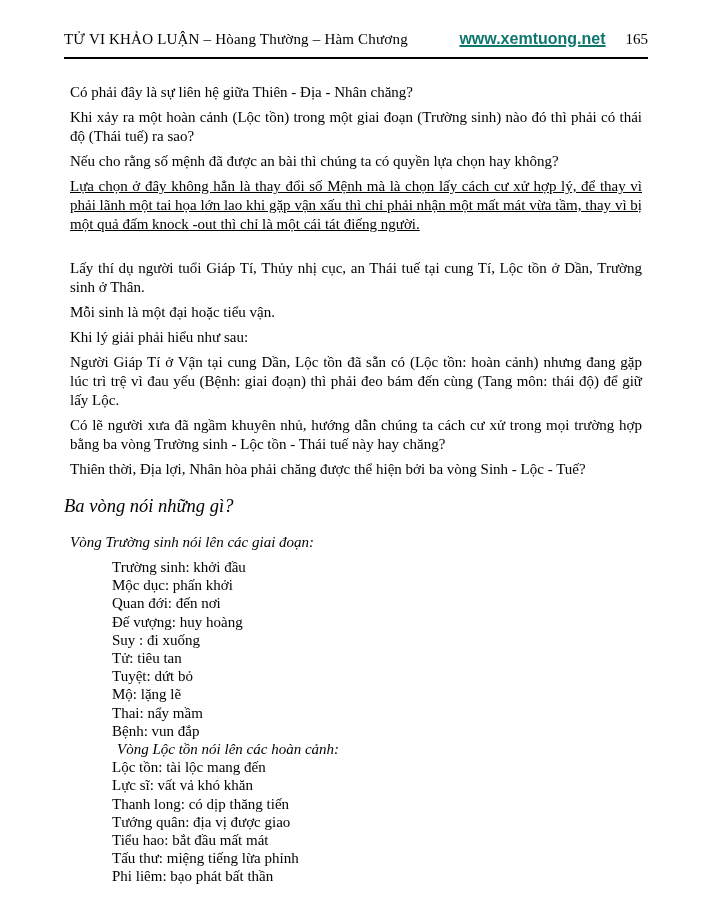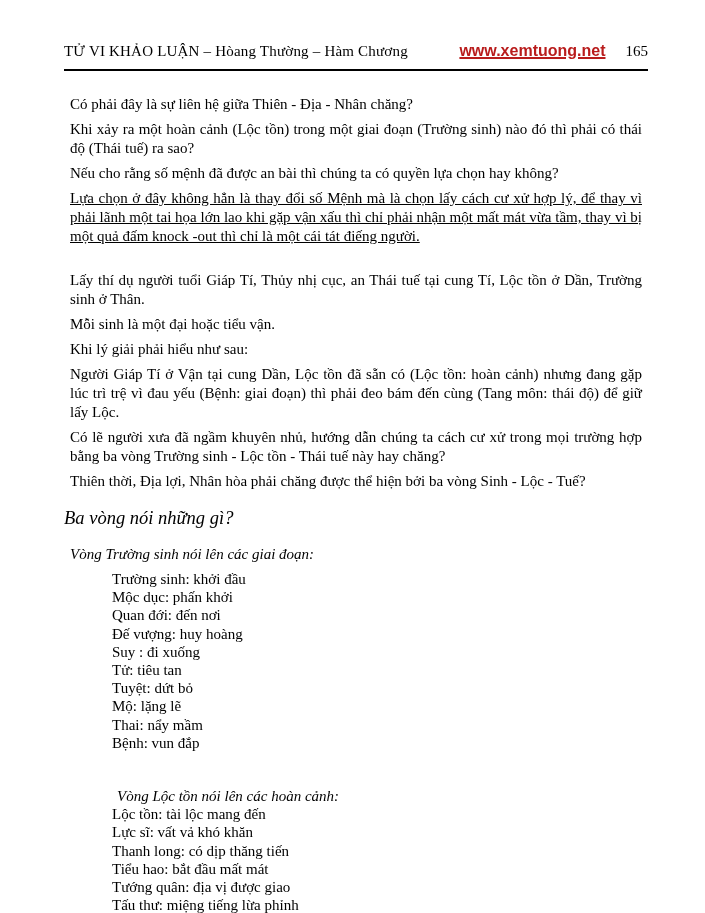--- a/index.html
+++ b/index.html
@@ -8,37 +8,37 @@
     width: 705px;
     height: 913px;
     background: #ffffff;
     color: #000000;
     font-family: "Liberation Serif", "DejaVu Serif", serif;
     overflow: hidden;
     box-sizing: border-box;
   }
   
   .header {
-    margin: 42px 57px 0 64px;
+    margin: 30px 57px 0 64px;
     padding-bottom: 9px;
     border-bottom: 2px solid #000000;
     display: flex;
     align-items: baseline;
     white-space: nowrap;
   }
   .header-title {
     font-size: 15px;
     letter-spacing: 0.2px;
   }
   .header-spacer { flex: 1 1 auto; }
   .website-link {
     font-family: "Liberation Sans", "DejaVu Sans", sans-serif;
     font-weight: 700;
     font-size: 16px;
-    color: #b91c1c;
+    color: #0f766e;
     text-decoration: underline;
     text-decoration-thickness: 2px;
     cursor: pointer;
   }
   .page-number {
     font-size: 15px;
     margin-left: 20px;
   }
   
   .content {
@@ -62,21 +62,20 @@
     font-style: italic;
     margin-top: 15px !important;
     text-align: left;
   }
   .list { line-height: 18.2px; text-align: left; }
   .list .item { padding-left: 48px; }
   .intro-indented {
     font-style: italic;
     padding-left: 53px;
     text-align: left;
-    margin-top: 35px;
   }
 </style>
 </head>
 <body>
 
 <div class="page">
 
   <div class="header">
     <span class="header-title">TỬ VI KHẢO LUẬN – Hòang Thường – Hàm Chương</span>
     <span class="header-spacer"></span>
@@ -111,20 +110,20 @@
       <div class="item">Suy : đi xuống</div>
       <div class="item">Tử: tiêu tan</div>
       <div class="item">Tuyệt: dứt bỏ</div>
       <div class="item">Mộ: lặng lẽ</div>
       <div class="item">Thai: nẩy mầm</div>
       <div class="item">Bệnh: vun đắp</div>
       <div class="intro-indented">Vòng Lộc tồn nói lên các hoàn cảnh:</div>
       <div class="item">Lộc tồn: tài lộc mang đến</div>
       <div class="item">Lực sĩ: vất vả khó khăn</div>
       <div class="item">Thanh long: có dịp thăng tiến</div>
+      <div class="item">Tướng quân: địa vị được giao</div>
       <div class="item">Tiểu hao: bắt đầu mất mát</div>
-      <div class="item">Tướng quân: địa vị được giao</div>
       <div class="item">Tấu thư: miệng tiếng lừa phỉnh</div>
       <div class="item">Phi liêm: bạo phát bất thần</div>
     </div>
   </div>
 
 </div>
 
 </body></html>

